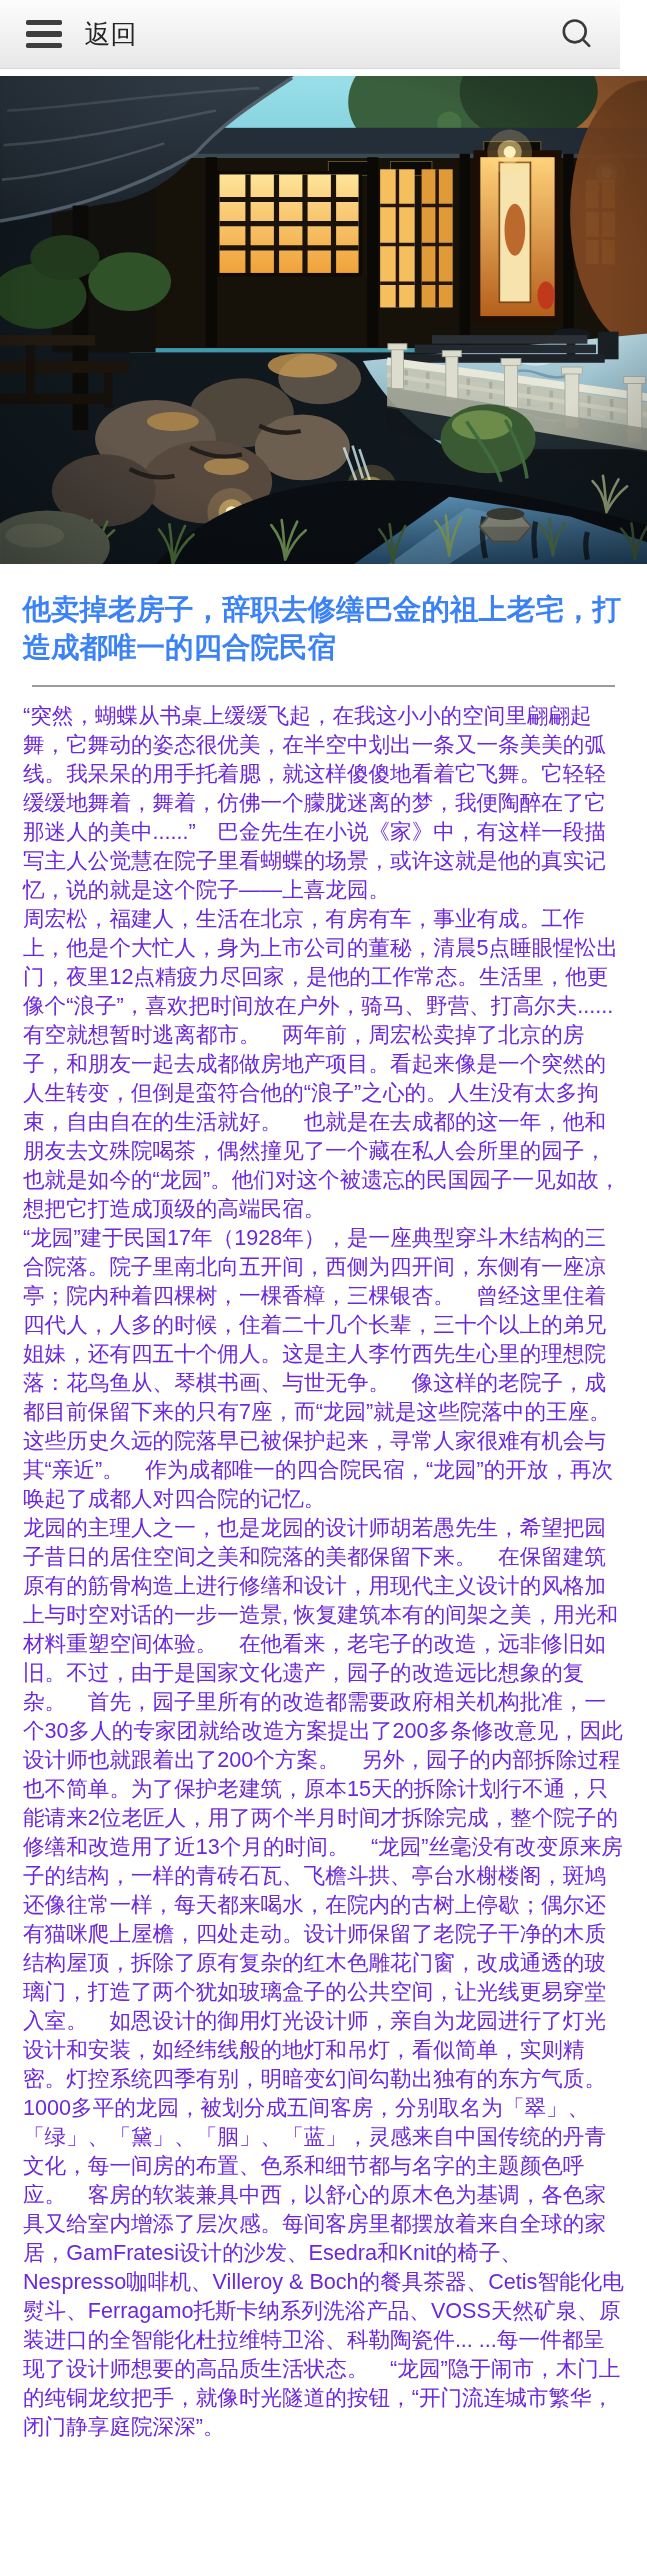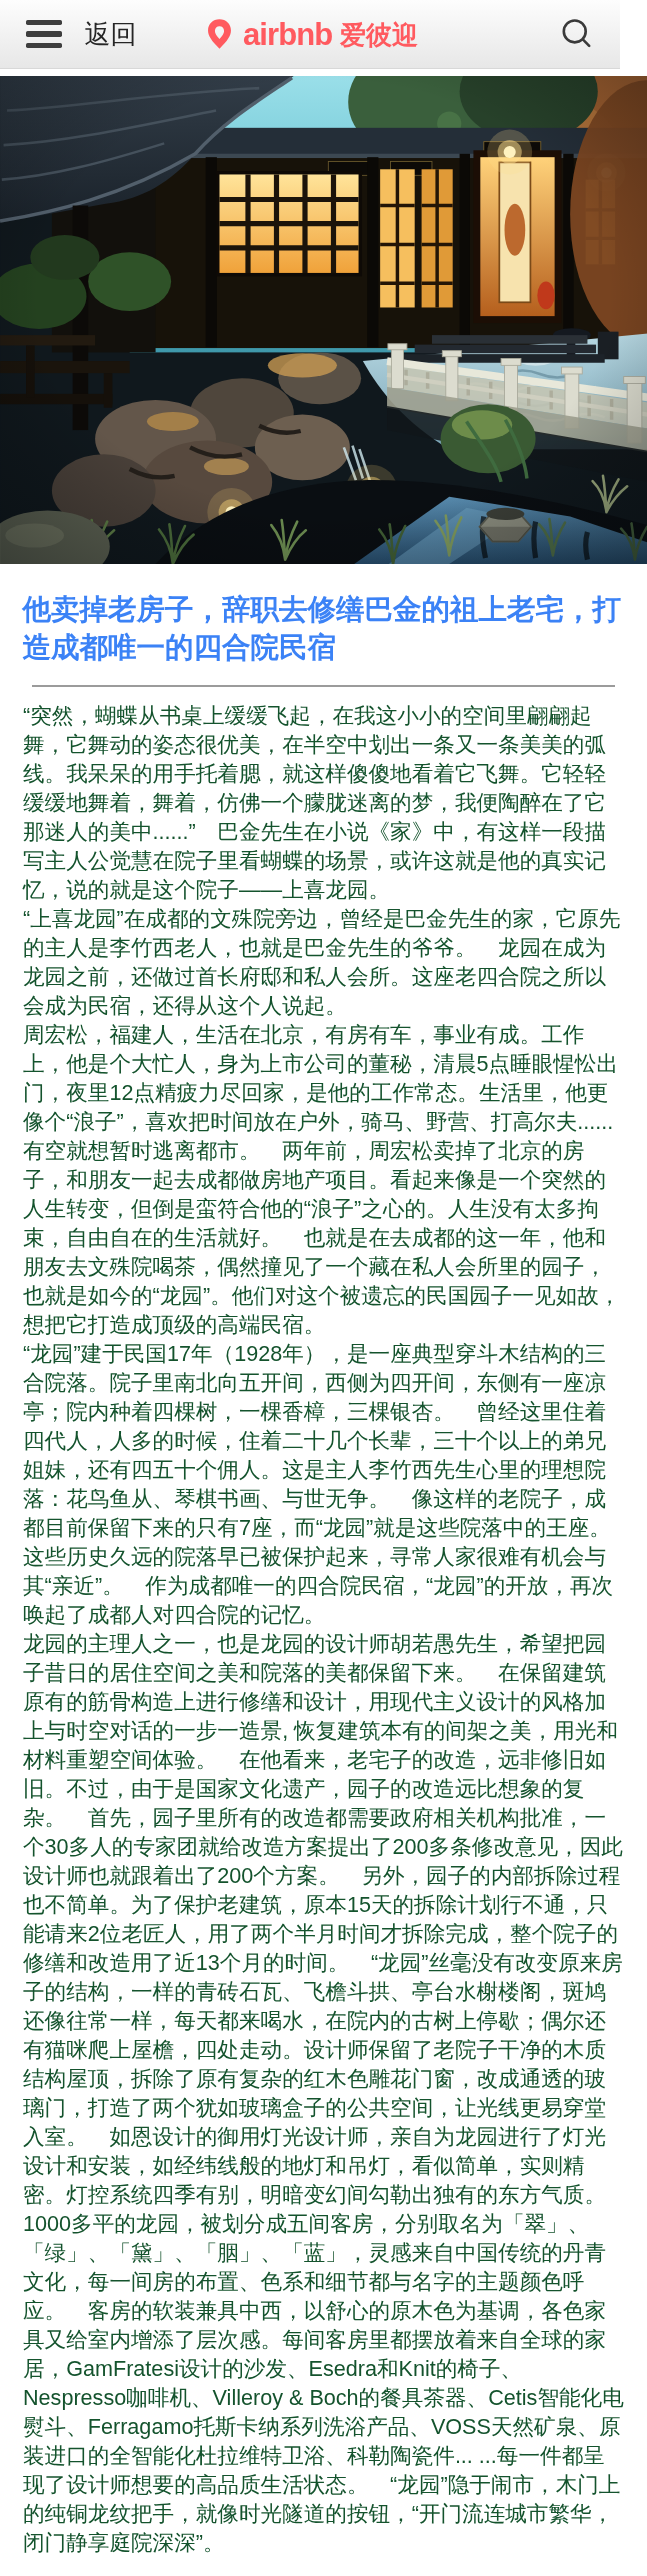--- a/index.html
+++ b/index.html
@@ -33,45 +33,37 @@
   .hero{margin:7px 0 0 0; width:648px; height:488px; overflow:hidden; background:#10181d;}
   .hero svg{display:block;}
   
   .article-title{
     margin:0; padding:26px 22.5px 0 22.5px;
     font-size:28.5px; line-height:38px; font-weight:700; color:#3b82f6;
   }
   .title-divider{height:1.7px; background:#9b9b9b; margin:19px 33px 14px 32px;}
   .article-body{padding:0 23px 60px 23px;}
   .article-body p{
-    margin:0; font-size:21.6px; line-height:29px; color:#14532d;
+    margin:0; font-size:21.6px; line-height:29px; color:#6d28d9;
     word-break:break-word;
   }
 </style>
 </head>
 <body>
 
 <div class="header">
   <div class="header-left">
     <div class="hamburger">
       <span></span>
         <span></span>
         <span></span>
     </div>
     <div class="back-label">返回</div>
   </div>
 
-  <div class="logo">
-    <svg class="belo" viewBox="0 0 38 36">
-      <path fill-rule="evenodd" fill="#FF5A5F" d="M19 2 C11.8 2 6.5 7.2 6.5 14.2 C6.5 19.8 10.3 25.6 19 34 C27.7 25.6 31.5 19.8 31.5 14.2 C31.5 7.2 26.2 2 19 2 Z
-           M19 9.5 C21.9 9.5 24 11.7 24 14.6 C24 17 22.2 19.9 19 23.5 C15.8 19.9 14 17 14 14.6 C14 11.7 16.1 9.5 19 9.5 Z"></path>
-    </svg>
-    <span class="brand-en">airbnb</span>
-    <span class="brand-cn">爱彼迎</span>
-  </div>
 
   <div class="search-btn">
     <svg viewBox="0 0 40 40" width="35" height="35">
       <circle cx="18" cy="17" r="12.5" fill="none" stroke="#3a3a3a" stroke-width="3"></circle>
       <line x1="27.5" y1="26.5" x2="34.5" y2="33.5" stroke="#3a3a3a" stroke-width="3" stroke-linecap="round"></line>
     </svg>
   </div>
 </div>
 
 <figure class="hero">
@@ -287,18 +279,17 @@
 
   <rect width="750" height="565" fill="url(#vin)"></rect>
 </svg>
 </figure>
 
 <h1 class="article-title">他卖掉老房子，辞职去修缮巴金的祖上老宅，打造成都唯一的四合院民宿</h1>
 <div class="title-divider"></div>
 
 <div class="article-body">
   <p>“突然，蝴蝶从书桌上缓缓飞起，在我这小小的空间里翩翩起舞，它舞动的姿态很优美，在半空中划出一条又一条美美的弧线。我呆呆的用手托着腮，就这样傻傻地看着它飞舞。它轻轻缓缓地舞着，舞着，仿佛一个朦胧迷离的梦，我便陶醉在了它那迷人的美中......”　巴金先生在小说《家》中，有这样一段描写主人公觉慧在院子里看蝴蝶的场景，或许这就是他的真实记忆，说的就是这个院子——上喜龙园。</p>
-  <p>“上喜龙园”在成都的文殊院旁边，曾经是巴金先生的家，它原先的主人是李竹西老人，也就是巴金先生的爷爷。　龙园在成为龙园之前，还做过首长府邸和私人会所。这座老四合院之所以会成为民宿，还得从这个人说起。</p>
   <p>周宏松，福建人，生活在北京，有房有车，事业有成。工作上，他是个大忙人，身为上市公司的董秘，清晨5点睡眼惺忪出门，夜里12点精疲力尽回家，是他的工作常态。生活里，他更像个“浪子”，喜欢把时间放在户外，骑马、野营、打高尔夫......有空就想暂时逃离都市。　两年前，周宏松卖掉了北京的房子，和朋友一起去成都做房地产项目。看起来像是一个突然的人生转变，但倒是蛮符合他的“浪子”之心的。人生没有太多拘束，自由自在的生活就好。　也就是在去成都的这一年，他和朋友去文殊院喝茶，偶然撞见了一个藏在私人会所里的园子，也就是如今的“龙园”。他们对这个被遗忘的民国园子一见如故，想把它打造成顶级的高端民宿。</p>
   <p>“龙园”建于民国17年（1928年），是一座典型穿斗木结构的三合院落。院子里南北向五开间，西侧为四开间，东侧有一座凉亭；院内种着四棵树，一棵香樟，三棵银杏。　曾经这里住着四代人，人多的时候，住着二十几个长辈，三十个以上的弟兄姐妹，还有四五十个佣人。这是主人李竹西先生心里的理想院落：花鸟鱼从、琴棋书画、与世无争。　像这样的老院子，成都目前保留下来的只有7座，而“龙园”就是这些院落中的王座。这些历史久远的院落早已被保护起来，寻常人家很难有机会与其“亲近”。　作为成都唯一的四合院民宿，“龙园”的开放，再次唤起了成都人对四合院的记忆。</p>
   <p>龙园的主理人之一，也是龙园的设计师胡若愚先生，希望把园子昔日的居住空间之美和院落的美都保留下来。　在保留建筑原有的筋骨构造上进行修缮和设计，用现代主义设计的风格加上与时空对话的一步一造景, 恢复建筑本有的间架之美，用光和材料重塑空间体验。　在他看来，老宅子的改造，远非修旧如旧。不过，由于是国家文化遗产，园子的改造远比想象的复杂。　首先，园子里所有的改造都需要政府相关机构批准，一个30多人的专家团就给改造方案提出了200多条修改意见，因此设计师也就跟着出了200个方案。　另外，园子的内部拆除过程也不简单。为了保护老建筑，原本15天的拆除计划行不通，只能请来2位老匠人，用了两个半月时间才拆除完成，整个院子的修缮和改造用了近13个月的时间。　“龙园”丝毫没有改变原来房子的结构，一样的青砖石瓦、飞檐斗拱、亭台水榭楼阁，斑鸠还像往常一样，每天都来喝水，在院内的古树上停歇；偶尔还有猫咪爬上屋檐，四处走动。设计师保留了老院子干净的木质结构屋顶，拆除了原有复杂的红木色雕花门窗，改成通透的玻璃门，打造了两个犹如玻璃盒子的公共空间，让光线更易穿堂入室。　如恩设计的御用灯光设计师，亲自为龙园进行了灯光设计和安装，如经纬线般的地灯和吊灯，看似简单，实则精密。灯控系统四季有别，明暗变幻间勾勒出独有的东方气质。　1000多平的龙园，被划分成五间客房，分别取名为「翠」、「绿」、「黛」、「胭」、「蓝」，灵感来自中国传统的丹青文化，每一间房的布置、色系和细节都与名字的主题颜色呼应。　客房的软装兼具中西，以舒心的原木色为基调，各色家具又给室内增添了层次感。每间客房里都摆放着来自全球的家居，GamFratesi设计的沙发、Esedra和Knit的椅子、Nespresso咖啡机、Villeroy &amp; Boch的餐具茶器、Cetis智能化电熨斗、Ferragamo托斯卡纳系列洗浴产品、VOSS天然矿泉、原装进口的全智能化杜拉维特卫浴、科勒陶瓷件... ...每一件都呈现了设计师想要的高品质生活状态。　“龙园”隐于闹市，木门上的纯铜龙纹把手，就像时光隧道的按钮，“开门流连城市繁华，闭门静享庭院深深”。</p>
 </div>
 
 
 </body></html>

